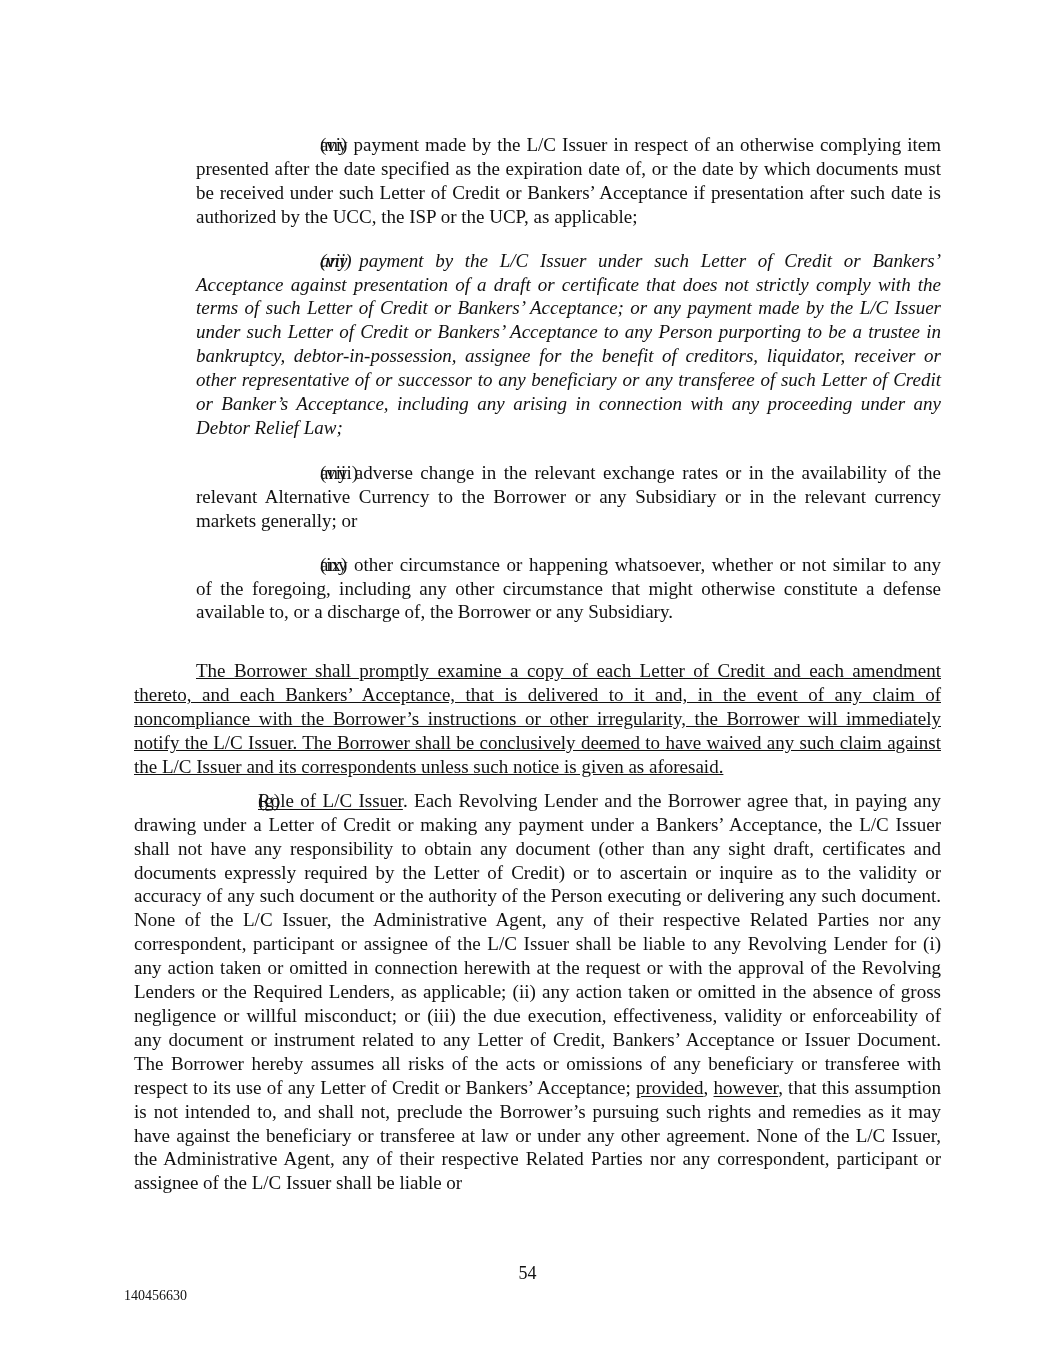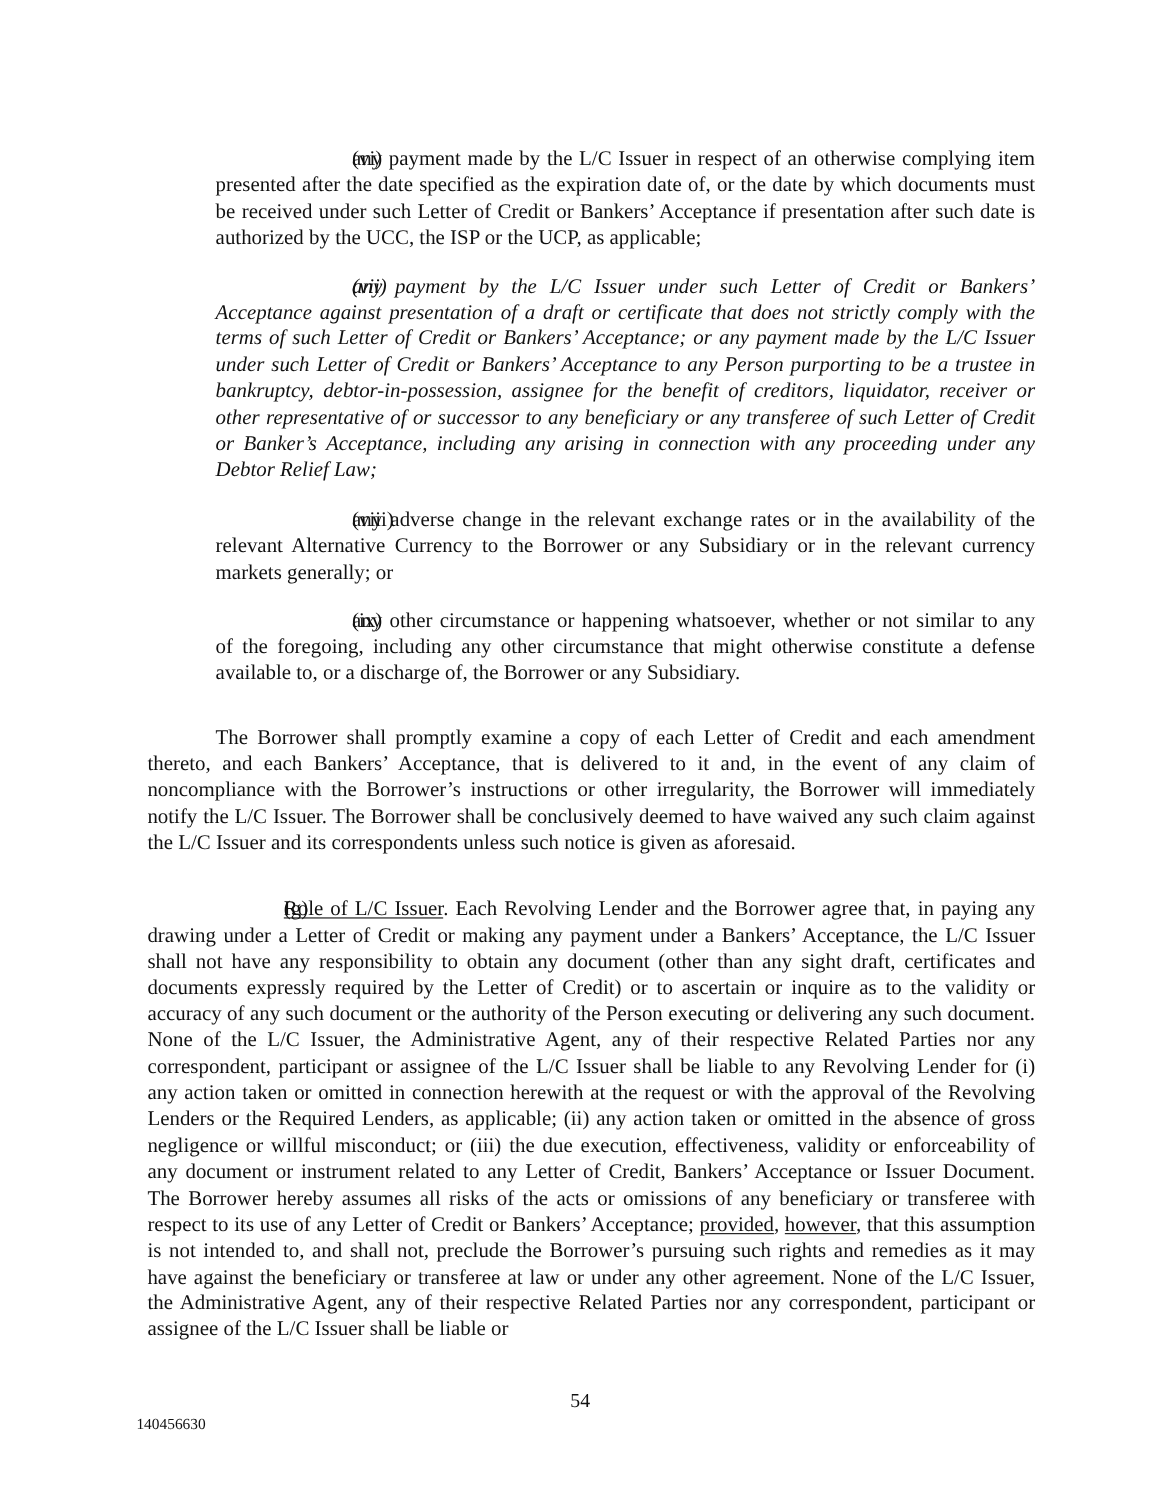--- a/index.html
+++ b/index.html
@@ -44,21 +44,21 @@
       display: inline-block;
     }
     .num-vi   { width: 62px; }
     .num-vii  { width: 62px; }
     .num-viii { width: 62px; }
     .num-ix   { width: 62px; }
     .num-g    { width: 62px; }
     .u { text-decoration: underline; text-underline-offset: 2px; }
     #p-vii   { margin-bottom: 21px; font-style: italic; }
     #p-ix    { margin-bottom: 35px; }
-    #p-bor   { margin-bottom: 36px; }
+    #p-bor   { margin-bottom: 10px; text-decoration: underline; }
     .page-number {
       position: absolute;
       top: 1263px;
       left: 0;
       width: 1055px;
       text-align: center;
       font-size: 18px;
     }
     .doc-id {
       position: absolute;

